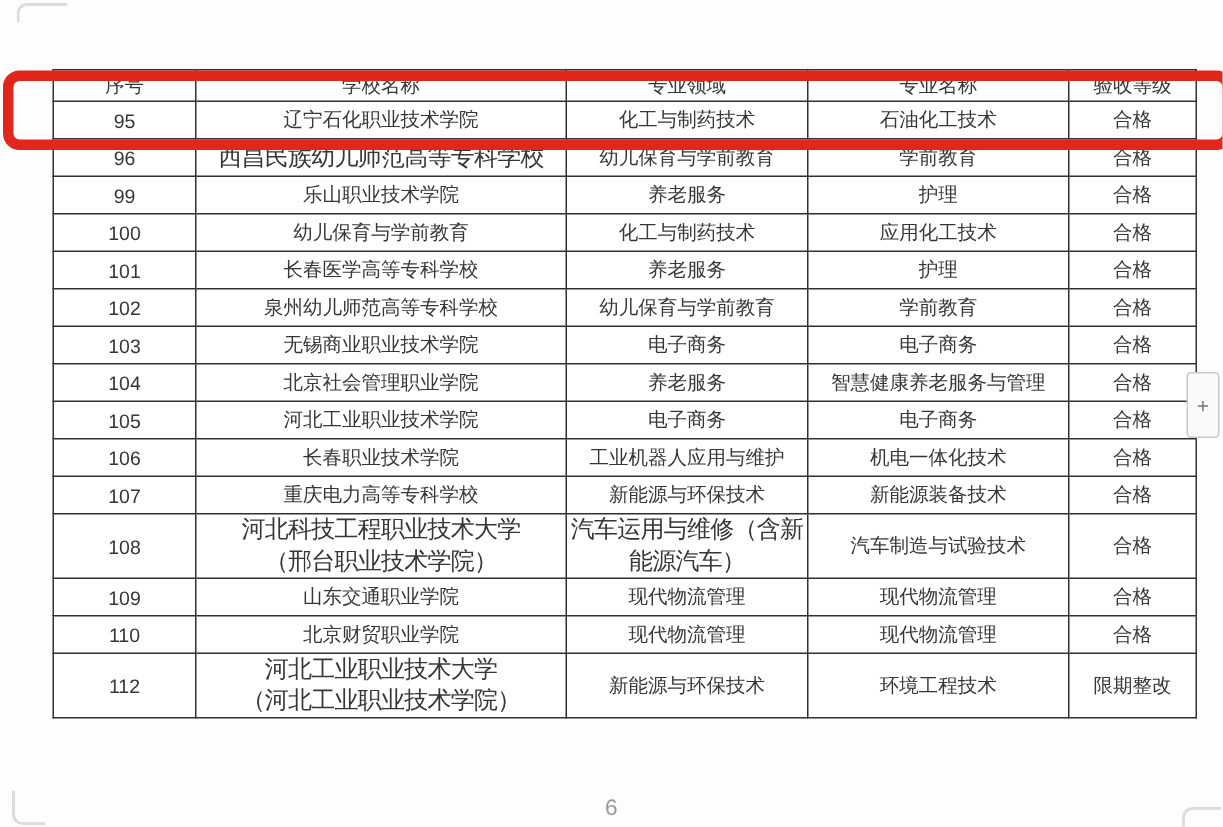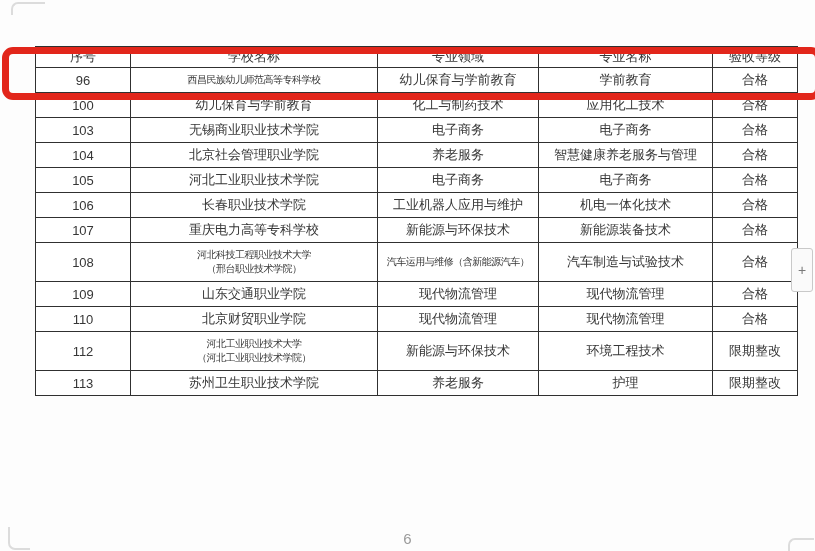--- a/index.html
+++ b/index.html
@@ -15,21 +15,21 @@
   }
   .doc-table th,.doc-table td{
     border:1px solid #303030;
     text-align:center;vertical-align:middle;
     color:#363636;font-weight:normal;
     padding:0 2px;white-space:pre-line;overflow:hidden;
   }
   .doc-table th{height:20px;font-size:13px;}
   .doc-table td{height:24px;font-size:13px;}
   .doc-table tr.tall td{height:38px;}
-  .doc-table td.small{font-size:10px;letter-spacing:-0.5px;}
+  .doc-table td.small{font-size:16px;letter-spacing:-0.5px;}
   .highlight-box{
     position:absolute;left:2px;top:47px;width:806px;height:39px;
     border:7px solid #e2261b;border-radius:11px;
     background:transparent;pointer-events:none;z-index:5;
   }
   .plus-btn{
     position:absolute;left:791px;top:248px;width:20px;height:42px;
     border:1px solid #c9c9c9;border-radius:3px;background:#fafafa;
     color:#787878;font-size:14px;line-height:1;
     display:flex;align-items:center;justify-content:center;
@@ -65,31 +65,59 @@
       <tr>
         <th>序号</th>
         <th>学校名称</th>
         <th>专业领域</th>
         <th>专业名称</th>
         <th>验收等级</th>
       </tr>
     </thead>
     <tbody>
         <tr>
+          <td>95</td>
+          <td>辽宁石化职业技术学院</td>
+          <td>化工与制药技术</td>
+          <td>石油化工技术</td>
+          <td>合格</td>
+        </tr>
+        <tr>
           <td>96</td>
           <td class="small">西昌民族幼儿师范高等专科学校</td>
           <td>幼儿保育与学前教育</td>
           <td>学前教育</td>
           <td>合格</td>
         </tr>
         <tr>
+          <td>99</td>
+          <td>乐山职业技术学院</td>
+          <td>养老服务</td>
+          <td>护理</td>
+          <td>合格</td>
+        </tr>
+        <tr>
           <td>100</td>
           <td>幼儿保育与学前教育</td>
           <td>化工与制药技术</td>
           <td>应用化工技术</td>
+          <td>合格</td>
+        </tr>
+        <tr>
+          <td>101</td>
+          <td>长春医学高等专科学校</td>
+          <td>养老服务</td>
+          <td>护理</td>
+          <td>合格</td>
+        </tr>
+        <tr>
+          <td>102</td>
+          <td>泉州幼儿师范高等专科学校</td>
+          <td>幼儿保育与学前教育</td>
+          <td>学前教育</td>
           <td>合格</td>
         </tr>
         <tr>
           <td>103</td>
           <td>无锡商业职业技术学院</td>
           <td>电子商务</td>
           <td>电子商务</td>
           <td>合格</td>
         </tr>
         <tr>
@@ -143,27 +171,20 @@
           <td>合格</td>
         </tr>
         <tr class="tall">
           <td>112</td>
           <td class="small">河北工业职业技术大学
 （河北工业职业技术学院）</td>
           <td>新能源与环保技术</td>
           <td>环境工程技术</td>
           <td>限期整改</td>
         </tr>
-        <tr>
-          <td>113</td>
-          <td>苏州卫生职业技术学院</td>
-          <td>养老服务</td>
-          <td>护理</td>
-          <td>限期整改</td>
-        </tr>
       </tbody>
   </table>
 
   <div class="highlight-box" style="border-color: rgb(226, 38, 27);"></div>
 
   <div class="plus-btn">+</div>
 
   <div class="page-num">6</div>
 
 </div>

